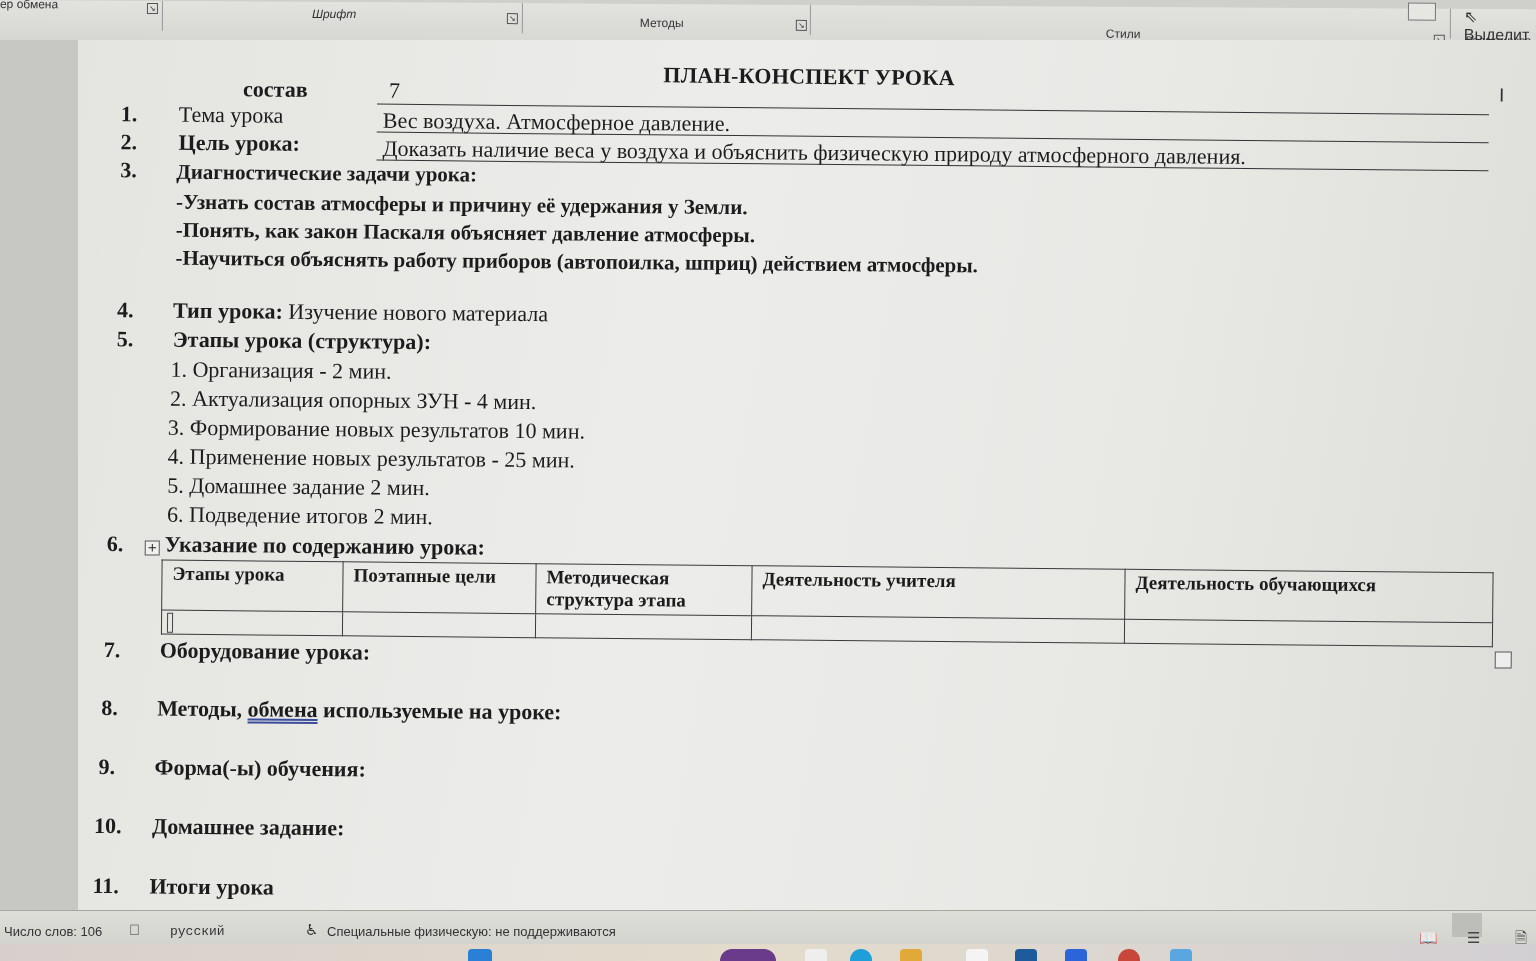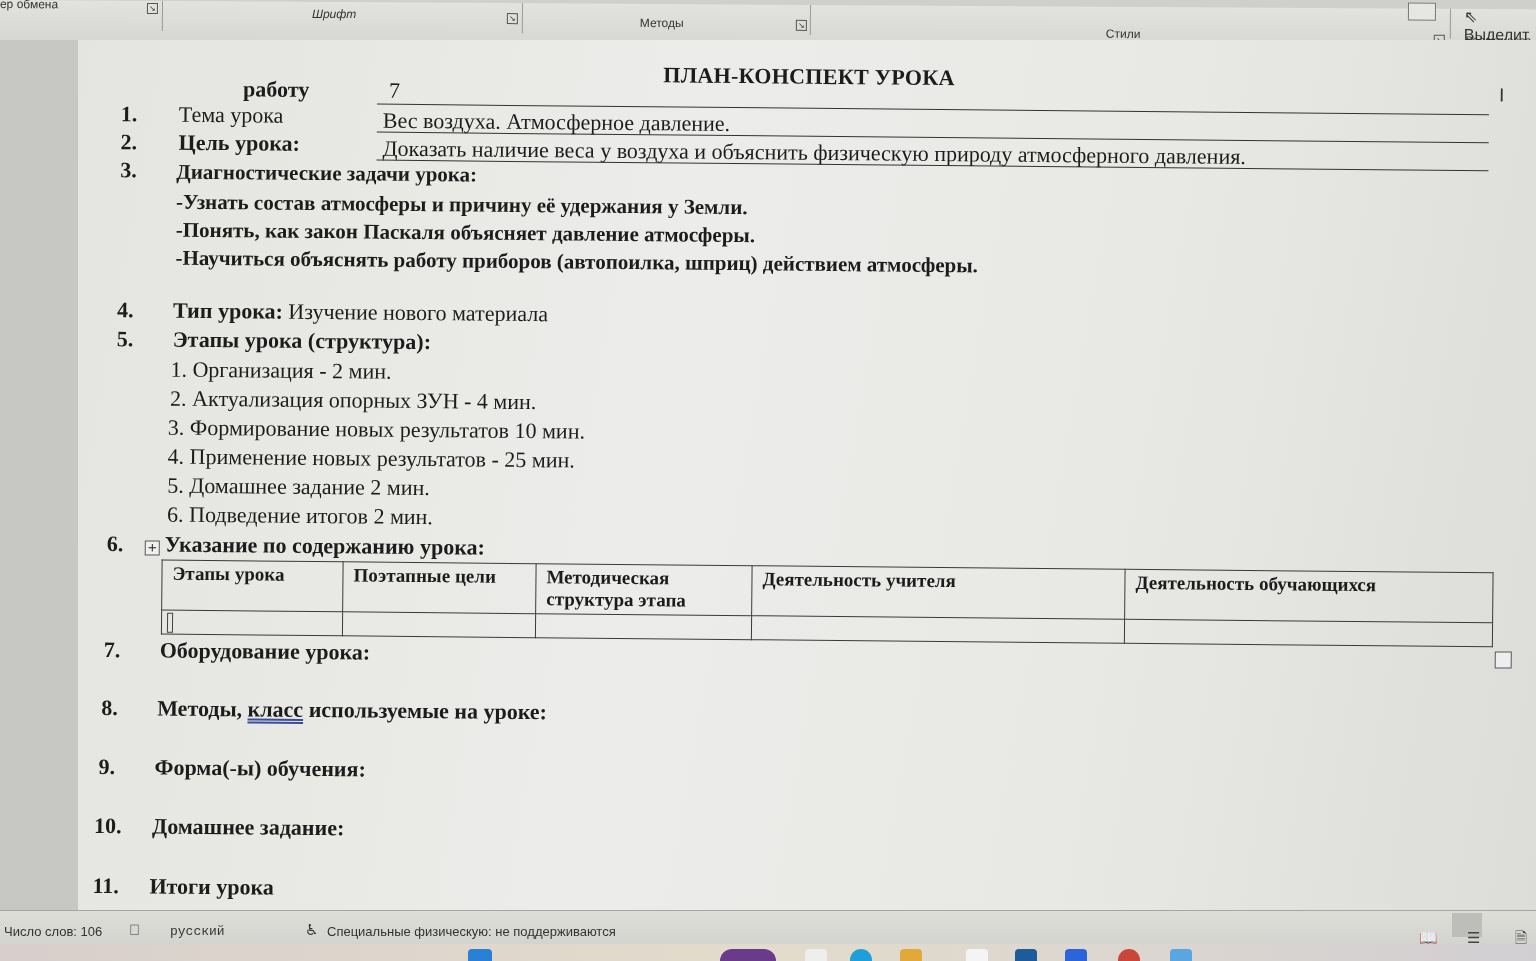--- a/index.html
+++ b/index.html
@@ -114,21 +114,21 @@
   <div class="grp" style="left:1466px;top:25px;font-size:11px;">Редактирова</div>
 </div>
 
 <div class="left-gutter"></div>
 <div class="page"></div>
 
 <div class="doc">
   <div class="title">ПЛАН-КОНСПЕКТ УРОКА</div>
   <div class="cursor-ibeam">I</div>
 
-  <div class="lbl" style="left:244px;top:74px;">работу</div>
+  <div class="lbl" style="left:244px;top:74px;">состав</div>
   <div class="val" style="left:390px;top:74px;">7</div>
   <div class="uline" style="left:378px;top:100px;width:1112px;"></div>
 
   <div class="num" style="left:122px;top:100px;">1.</div>
   <div class="lbl" style="left:180px;top:100px;font-weight:normal;">Тема урока</div>
   <div class="val" style="left:384px;top:104px;">Вес воздуха. Атмосферное давление.</div>
   <div class="uline" style="left:378px;top:128px;width:1112px;"></div>
 
   <div class="num" style="left:122px;top:128px;">2.</div>
   <div class="lbl" style="left:180px;top:128px;">Цель урока:</div>
@@ -181,21 +181,21 @@
     </tbody>
   </table>
   <div class="cell-mark"></div>
   <div class="resize-handle"></div>
 
   <div class="num" style="left:110px;top:636px;">7.</div>
   <div class="lbl" style="left:166px;top:636px;">Оборудование урока:</div>
 
   <div class="num" style="left:108px;top:694px;">8.</div>
   <div class="lbl" style="left:164px;top:694px;">
-    <span>Методы, </span><span class="spell">класс</span><span> используемые на уроке:</span>
+    <span>Методы, </span><span class="spell">обмена</span><span> используемые на уроке:</span>
   </div>
 
   <div class="num" style="left:106px;top:753px;">9.</div>
   <div class="lbl" style="left:162px;top:753px;">Форма(-ы) обучения:</div>
 
   <div class="num" style="left:102px;top:812px;">10.</div>
   <div class="lbl" style="left:160px;top:812px;">Домашнее задание:</div>
 
   <div class="num" style="left:101px;top:872px;">11.</div>
   <div class="lbl" style="left:158px;top:872px;">Итоги урока</div>

